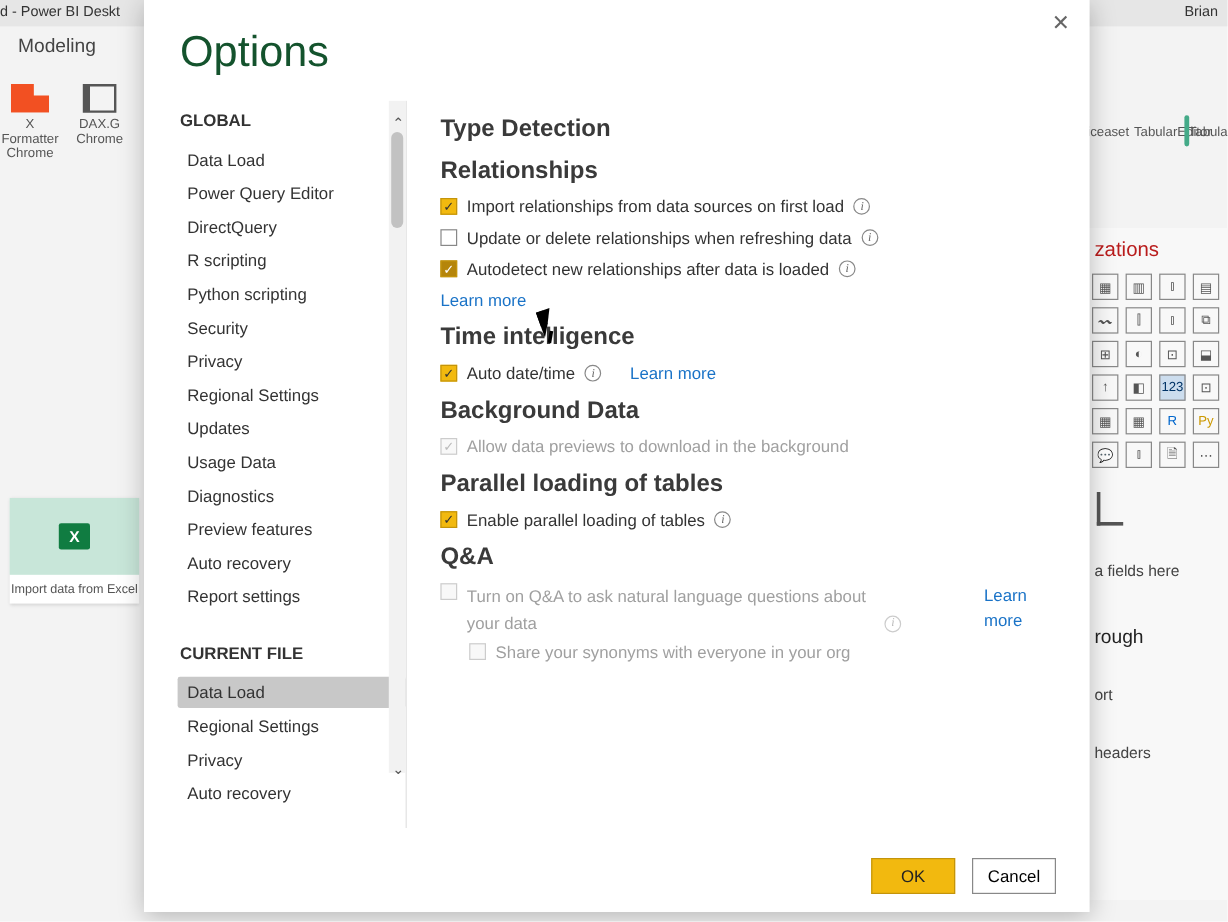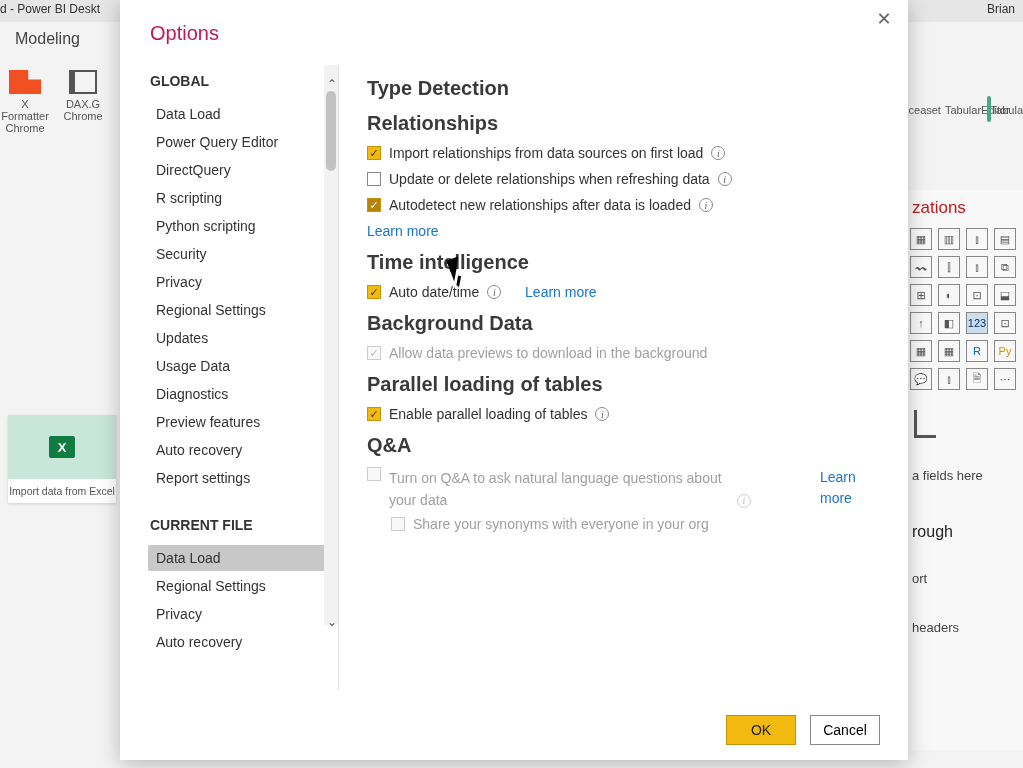--- a/index.html
+++ b/index.html
@@ -124,23 +124,23 @@
     display: flex;
     flex-direction: column;
   }
   .dialog-close {
     position: absolute;
     right: 14px; top: 8px;
     font-size: 18px; color:#666; cursor:pointer;
     width:20px; height:20px; text-align:center;
   }
   .dialog-title {
-    font-size: 20px;
+    font-size: 36px;
     font-weight: 400;
-    color: #be185d;
+    color: #14532d;
     padding: 22px 0 10px 30px;
   }
   .dialog-body {
     flex: 1;
     display: flex;
     overflow: hidden;
   }
   .sidebar {
     width: 218px;
     padding: 18px 0 0 30px;

